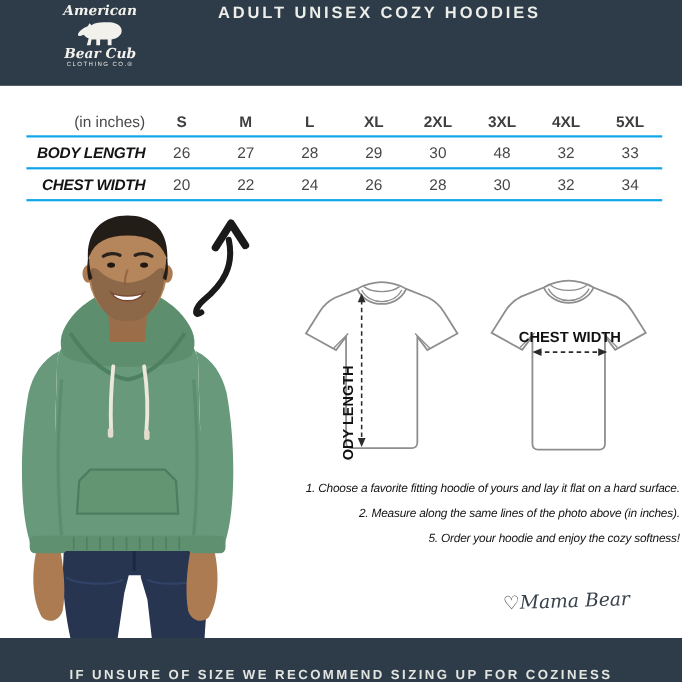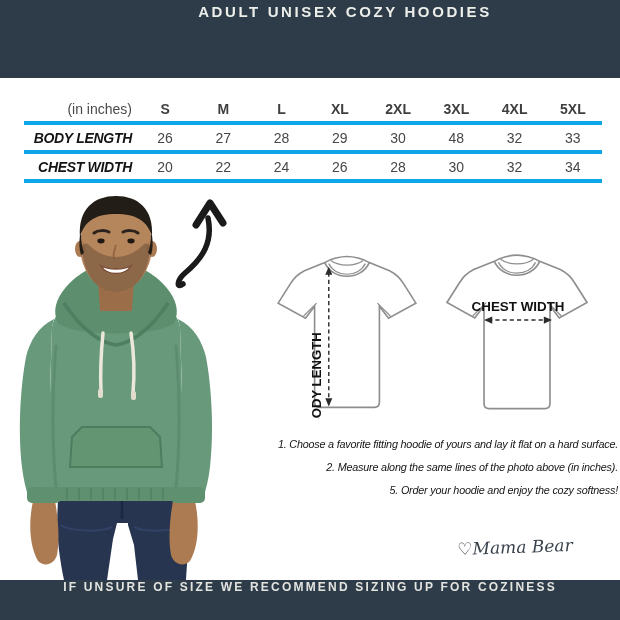--- a/index.html
+++ b/index.html
@@ -12,21 +12,21 @@
   .logo { position:absolute; left:47px; top:3px; width:88px; height:74px; text-align:center; color:#f2f1ec; }
   .logo-line1, .logo-line2 { font-family:"DejaVu Serif", serif; font-style:italic; font-weight:bold; font-size:12.5px; line-height:13px; }
   .logo-bear { display:block; margin:0 auto; }
   .logo-line3 { font-size:5.5px; letter-spacing:1.3px; margin-top:1px; color:#e7e8e4; }
   .title-wrap { position:absolute; left:70px; right:0; top:2px; text-align:center; }
   .title { font-family:"DejaVu Serif", serif; font-weight:bold; font-size:41px; line-height:46px; color:#f4f3ee; letter-spacing:1px; }
   .subtitle { margin-top:1px; font-size:15px; font-weight:bold; letter-spacing:2.6px; color:#eceeea; }
 
   
   .size-table { position:absolute; left:24px; top:96px; width:578px; color:#474747; }
-  .t-row { display:grid; grid-template-columns:112px repeat(8,1fr); height:29px; align-items:center; border-bottom:4px solid #0ea5e9; }
+  .t-row { display:grid; grid-template-columns:112px repeat(8,1fr); height:29px; align-items:center; border-bottom:2px solid #0ea5e9; }
   .t-cell { text-align:center; font-size:14px; }
   .t-head .t-cell { font-weight:bold; color:#3f3f3f; }
   .t-label { text-align:right; padding-right:4px; font-size:14px; }
   .unit-label { color:#4a4a4a; }
   .row-label { font-weight:bold; font-style:italic; color:#141414; letter-spacing:-0.3px; }
 
   
   .photo { position:absolute; left:0; top:195px; width:250px; height:385px; }
   .arrow { position:absolute; left:173px; top:198px; width:60px; height:95px; }
 
@@ -38,29 +38,37 @@
   .shirt-label { font-family:"Liberation Sans", sans-serif; font-weight:bold; font-size:13px; fill:#111; }
   .steps { position:absolute; left:238px; top:437px; width:380px; text-align:right;
            font-style:italic; font-size:10.8px; letter-spacing:-0.2px; color:#141414; line-height:1.3; }
   .steps p { margin-bottom:9px; }
   .signature { position:absolute; left:430px; top:537px; width:170px; text-align:center;
                font-family:"DejaVu Serif", serif; font-style:italic; font-size:17px; color:#39424c;
                transform:rotate(-2deg); }
 
   
   .footer { position:absolute; left:0; top:580px; width:620px; height:40px; background:#2e3b48;
-            display:flex; align-items:flex-start; justify-content:center; }
+            display:flex; align-items:flex-end; justify-content:center; }
   .footer-text { font-size:12px; font-weight:bold; letter-spacing:2.2px; color:#e2e4e0; }
 </style>
 </head>
 <body>
 
 <div id="page">
 
   <div class="header">
+    <div class="logo">
+      <div class="logo-line1">American</div>
+      <svg class="logo-bear" width="56" height="26" viewBox="0 0 60 30">
+        <path fill="#f2f1ec" d="M52,11 C50,6 42,4 34,5 C28,5 24,6 21,8 L19,6 L17,9 C12,11 8,14 7,17 C6,19 8,20 10,19 L13,18 C14,20 16,21 18,22 L16,29 L20,29 L21,23 L26,23 L26,29 L30,29 L30,23 L38,23 L38,29 L42,29 L42,23 L46,22 C51,20 54,16 52,11 Z"></path>
+      </svg>
+      <div class="logo-line2">Bear Cub</div>
+      <div class="logo-line3">CLOTHING CO.®</div>
+    </div>
     <div class="title-wrap">
       <div class="subtitle">ADULT UNISEX COZY HOODIES</div>
     </div>
   </div>
 
   <div class="size-table">
     <div class="t-row t-head">
       <div class="t-label unit-label">(in inches)</div>
       <div class="t-cell">S</div>
       <div class="t-cell">M</div>

